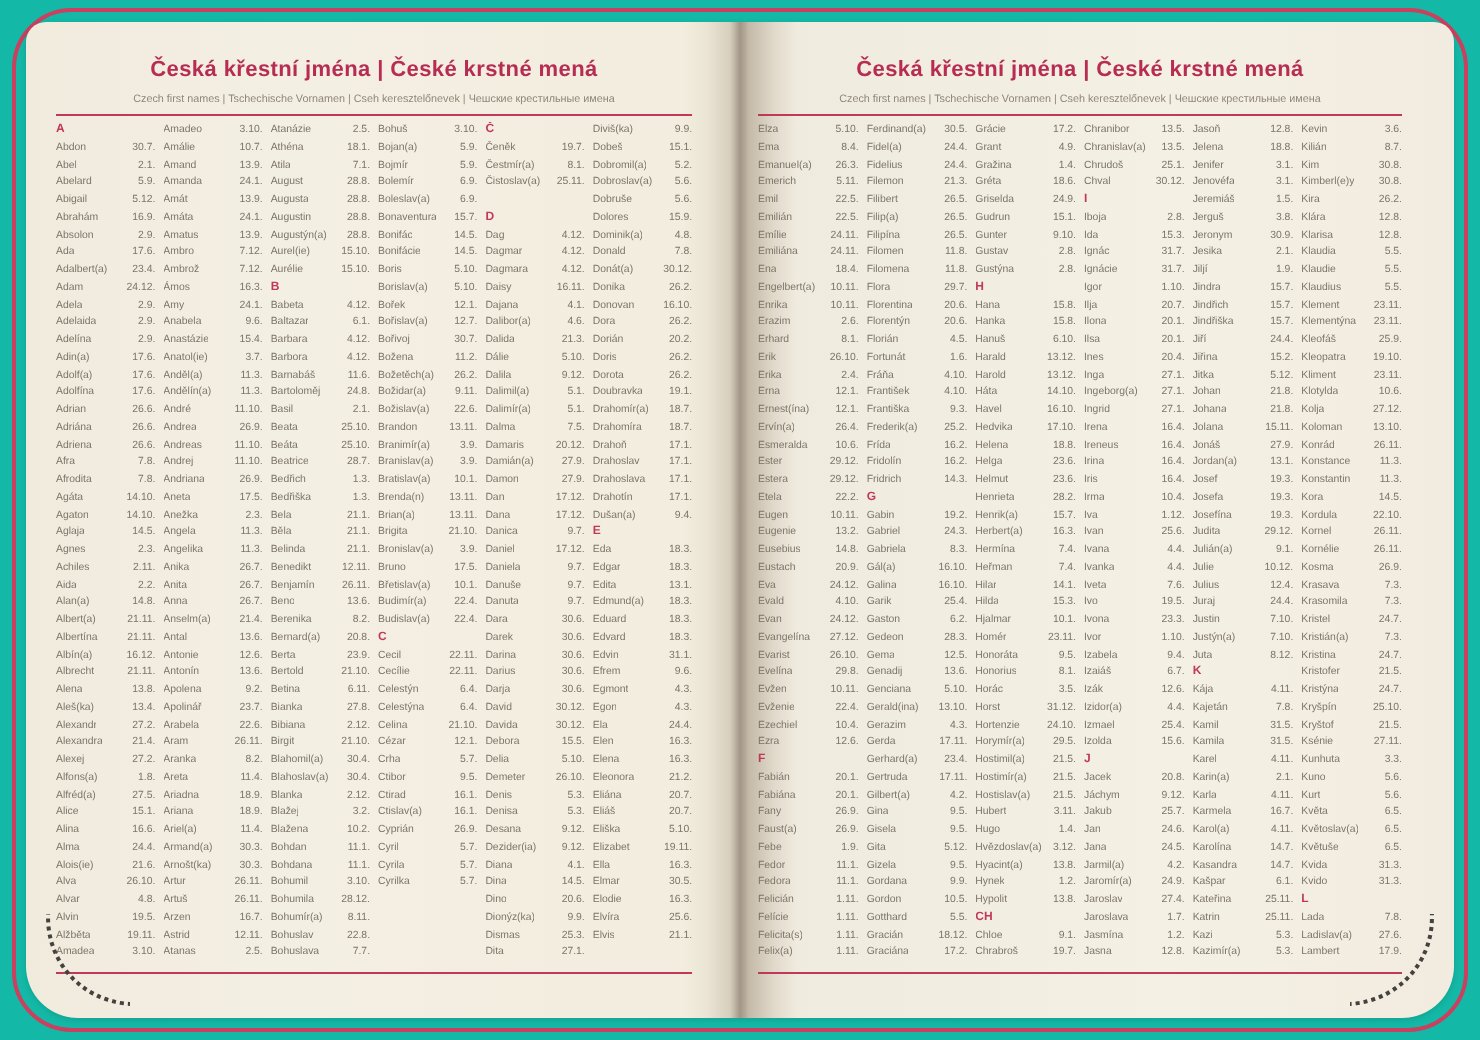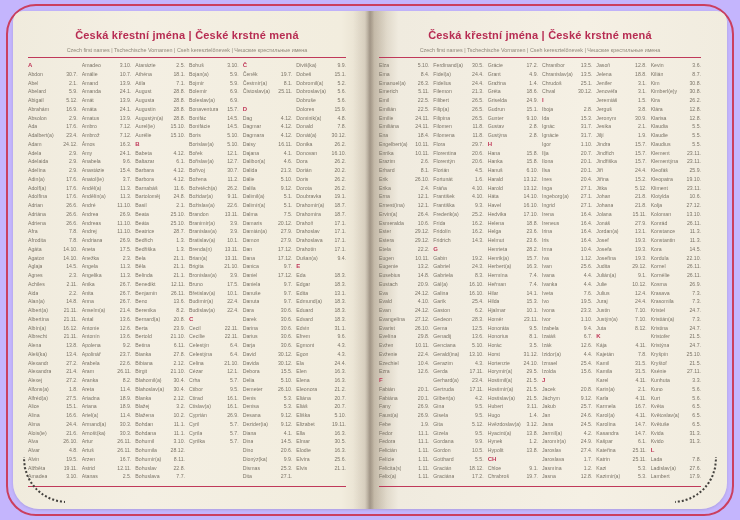--- a/index.html
+++ b/index.html
@@ -1,16 +1,16 @@
 <!DOCTYPE html>
 <html><head>
 <meta charset="utf-8">
 <style>
   html,body{margin:0;padding:0;background:#fbfbfa;}
-  #stage{position:relative;width:740px;height:520px;background:#c4b5fd;overflow:hidden;
+  #stage{position:relative;width:740px;height:520px;background:#14b8a6;overflow:hidden;
          font-family:"Liberation Sans",sans-serif;}
   #cover{position:absolute;left:6px;top:4px;width:724px;height:508px;border:2px solid #cb3f5f;
          border-radius:30px;}
   #pages{position:absolute;left:13px;top:11px;width:714px;height:498px;background:#f3eee1;
          border-radius:10px 10px 26px 26px;
          background:linear-gradient(90deg,#f0ebdd 0%,#f4efe3 18%,#f2edde 46%,#e4dccb 49.6%,#cec4b2 50.4%,#f0ebdf 54%,#f5f0e4 80%,#f1ecdf 100%);
          box-shadow:0 1px 3px rgba(0,0,0,.12);}
   .page{position:absolute;top:0;height:100%;}
   #pageL{left:15px;width:318px;}
   #pageR{left:366px;width:322px;}

